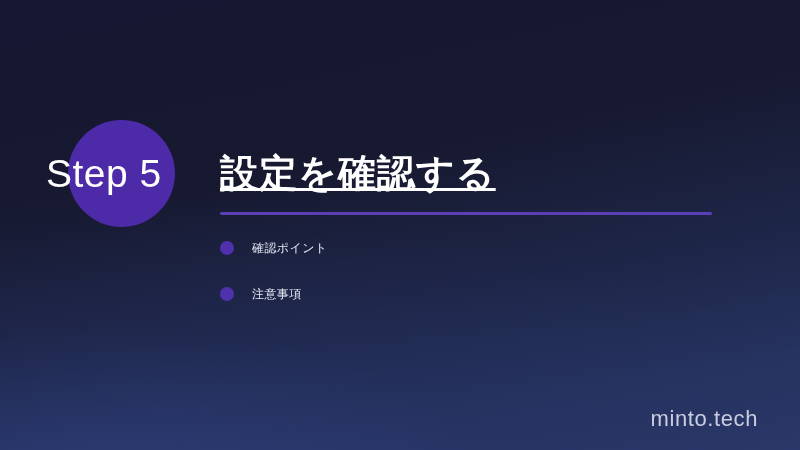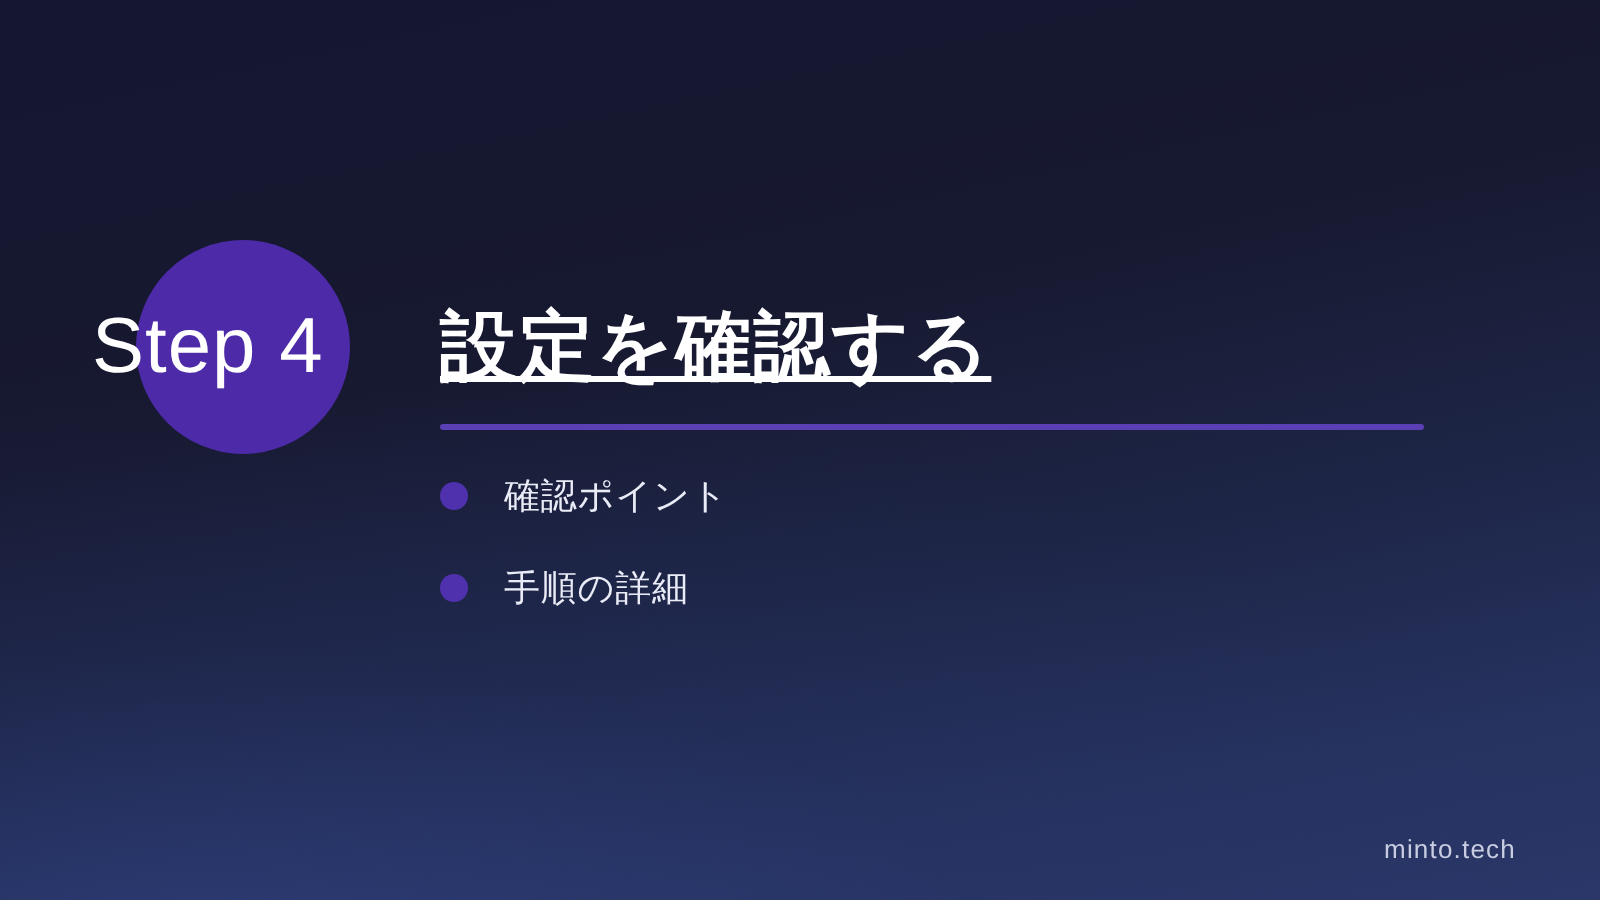--- a/index.html
+++ b/index.html
@@ -89,56 +89,56 @@
   }
   .bullet-dot {
     width: 14px;
     height: 14px;
     border-radius: 50%;
     background: #4f31ae;
     flex: 0 0 auto;
   }
   .bullet-text {
     margin-left: 18px;
-    font-size: 18px;
+    font-size: 12px;
     font-weight: 400;
     color: #e9ebf6;
     letter-spacing: 0.4px;
     white-space: nowrap;
   }
 
   
   .footer {
     position: absolute;
     right: 42px;
     bottom: 18px;
-    font-size: 13px;
+    font-size: 22px;
     color: #c9cde2;
     letter-spacing: 0.6px;
   }
 </style>
 </head>
 <body>
 
 <div class="slide">
   <div class="content-layer">
 
     <div class="step-circle"></div>
-    <div class="step-label">Step 4</div>
+    <div class="step-label">Step 5</div>
 
     <div class="title">設定を確認する</div>
     <div class="title-rule"></div>
 
     <div class="bullets">
       <div class="bullet-row">
         <span class="bullet-dot"></span>
         <span class="bullet-text">確認ポイント</span>
       </div>
       <div class="bullet-row">
         <span class="bullet-dot"></span>
-        <span class="bullet-text">手順の詳細</span>
+        <span class="bullet-text">注意事項</span>
       </div>
     </div>
 
     <div class="footer">minto.tech</div>
 
   </div>
 </div>
 
 </body></html>

